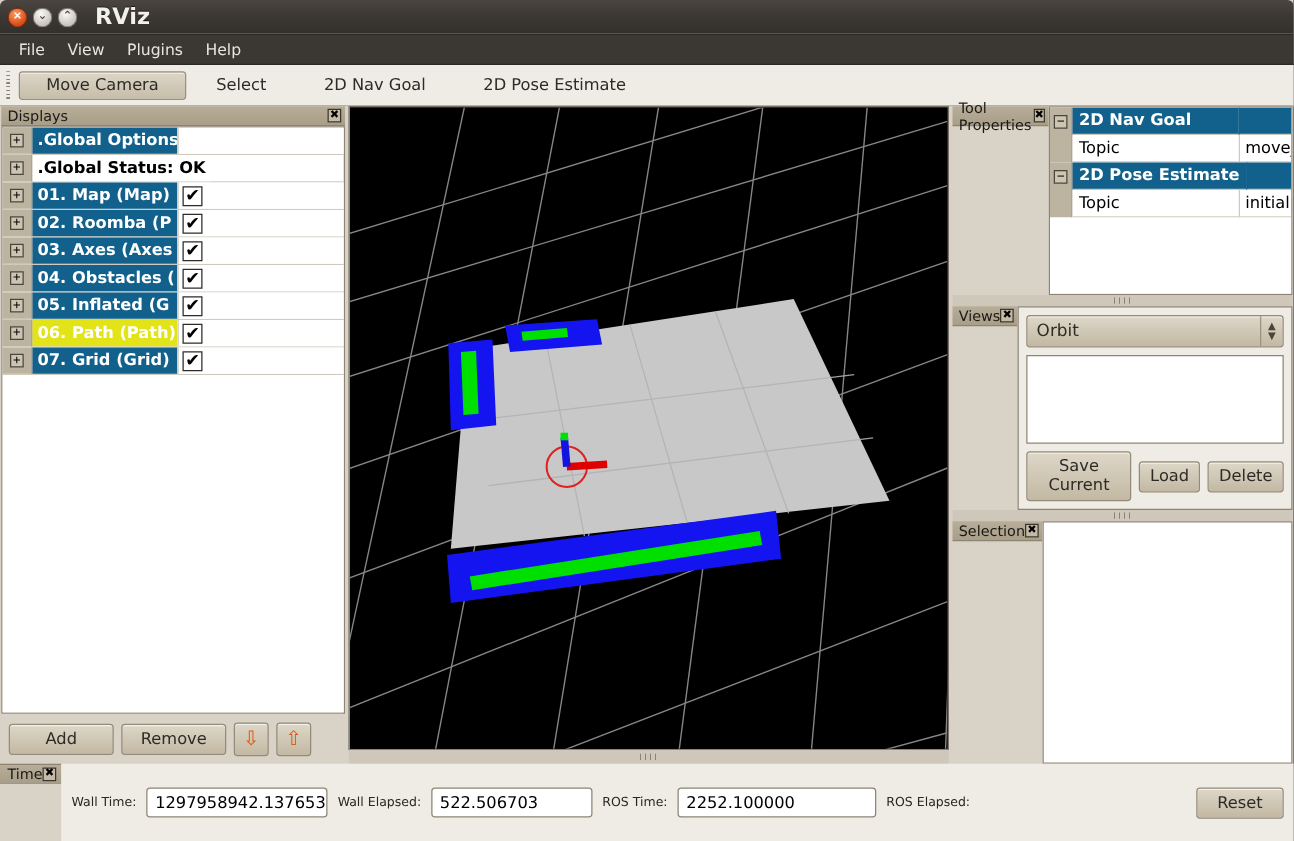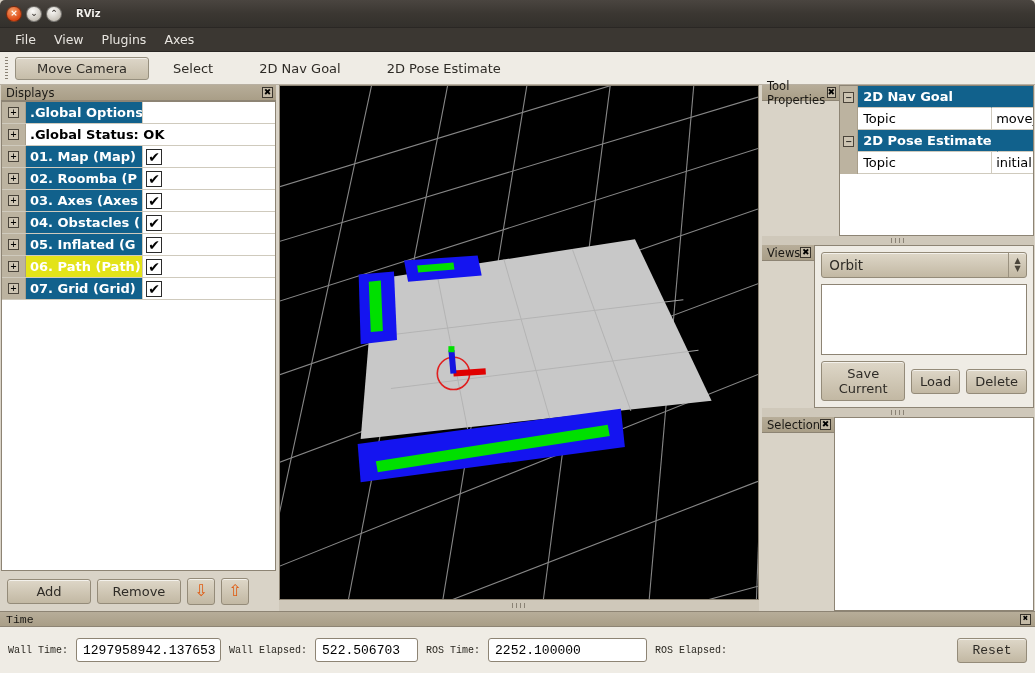--- a/index.html
+++ b/index.html
@@ -30,21 +30,21 @@
   .wbtn {
     width: 16px; height: 16px; border-radius: 50%;
     display: flex; align-items: center; justify-content: center;
     font-size: 9px; font-weight: bold; color: #fff;
     border: 1px solid rgba(0,0,0,.45);
     line-height: 1;
   }
   .wbtn.close { background: radial-gradient(circle at 40% 30%, #f5a06a, #dd4814 70%); }
   .wbtn.min, .wbtn.max { background: radial-gradient(circle at 40% 30%, #fbfaf8, #c9c4bb 70%); color: #4a4540; }
   .wtitle {
-    color: #f2f0ec; font-weight: bold; font-size: 10px;
+    color: #f2f0ec; font-weight: bold; font-size: 18px;
     margin-left: 14px; text-shadow: 0 -1px 0 rgba(0,0,0,.6);
   }
 
   
   .menubar {
     height: 24px; flex: 0 0 24px;
     background: #3b3732;
     display: flex; align-items: center; gap: 0px;
     padding-left: 6px;
     border-bottom: 1px solid #2a2724;
@@ -231,39 +231,39 @@
     font-size: 8px; color: #4a443a; line-height: 8px;
   }
   .listbox {
     flex: 1 1 auto; background: #fff; border: 1px solid #8d8474; min-height: 0;
   }
   .views-btns { flex: 0 0 28px; display: flex; gap: 6px; align-items: center; }
   .btn.sc { padding: 4px 8px; }
   .sel-body { flex: 1 1 auto; min-height: 0; background: #fff; border: 1px solid #8d8474; }
 
   
-  .timebar { flex: 0 0 62px; display: flex; flex-direction: column; font-family: Liberation Mono, monospace; }
+  .timebar { flex: 0 0 62px; display: flex; flex-direction: row; }
   .time-hdr {
     height: 16px; flex: 0 0 16px;
     background: linear-gradient(to bottom, #b7ad99, #a99e87);
     display: flex; align-items: center; justify-content: space-between;
     padding: 0 4px 0 6px; border-top: 1px solid #8d8474; border-bottom: 1px solid #8d8474;
   }
   .time-row {
     flex: 1 1 auto; display: flex; align-items: center; gap: 8px;
     padding: 0 8px; background: #efece5;
   }
   .tlab { font-size: 10px; color: #2a2720; white-space: nowrap; }
   .tfield {
     background: #fff; border: 1px solid #8d8474; border-radius: 3px;
     height: 24px; display: flex; align-items: center; padding: 0 6px;
     font-size: 13px; color: #000; white-space: nowrap;
   }
   .tfield.w1 { width: 145px; }
-  .tfield.w2 { width: 103px; }
+  .tfield.w2 { width: 129px; }
   .tfield.w3 { width: 159px; }
   .tfield.w4 { width: 125px; }
   .reset-btn { width: 70px; margin-left: auto; }
 </style>
 </head>
 <body>
 
 <div id="app">
 
   <div class="titlebar">
@@ -272,21 +272,21 @@
       <div class="wbtn min">⌄</div>
       <div class="wbtn max">⌃</div>
     </div>
     <div class="wtitle">RViz</div>
   </div>
 
   <div class="menubar">
     <div class="menuitem">File</div>
     <div class="menuitem">View</div>
     <div class="menuitem">Plugins</div>
-    <div class="menuitem">Axes</div>
+    <div class="menuitem">Help</div>
   </div>
 
   <div class="toolbar">
     <div class="dragdots"></div>
     <div class="tbtn active">Move Camera</div>
     <div class="tbtn">Select</div>
     <div class="tbtn">2D Nav Goal</div>
     <div class="tbtn">2D Pose Estimate</div>
   </div>
 

